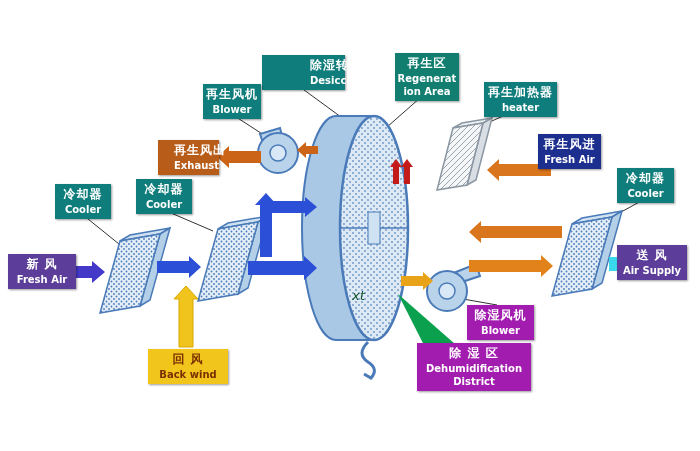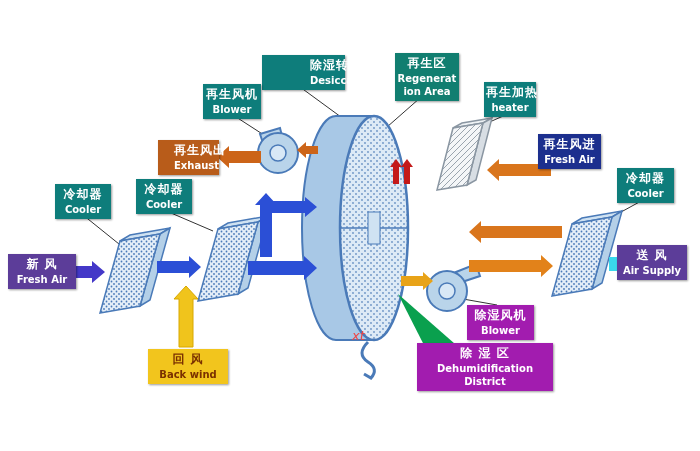--- a/index.html
+++ b/index.html
@@ -18,22 +18,22 @@
   .label .en { font-size:10px; font-weight:bold; }
   .teal   { background:#0e7d7b; }
   .teal2  { background:#117e70; }
   .orange { background:#b85c1a; }
   .navy   { background:#1c2f8e; }
   .purple { background:#5c3d99; }
   .green  { background:#a21caf; }
   .yellow { background:#f2c51d; color:#7a3000; }
   .wrapall .en { word-break:break-all; }
   .watermark {
-    position:absolute; left:352px; top:288px; color:#ef4444;
-    font-size:13px; font-style:italic;margin-top:40px;
+    position:absolute; left:352px; top:288px; color:#14532d;
+    font-size:13px; font-style:italic;
   }
 </style>
 </head>
 <body>
 
 <div class="stage">
 
   <svg width="700" height="451" viewBox="0 0 700 451">
     <defs>
       <pattern id="dots" width="5" height="5" patternUnits="userSpaceOnUse">
@@ -139,21 +139,21 @@
   <div class="label teal2 wrapall" style="left:395px; top:53px; width:64px;">
     <div class="zh">再生区</div>
     <div class="en">Regeneration Area</div>
   </div>
 
   <div class="label teal" style="left:203px; top:84px; width:58px;">
     <div class="zh">再生风机</div>
     <div class="en">Blower</div>
   </div>
 
-  <div class="label teal" style="left:484px; top:82px; width:52px;">
+  <div class="label teal" style="left:484px; top:82px; width:73px;">
     <div class="zh">再生加热器</div>
     <div class="en">heater</div>
   </div>
 
   <div class="label orange" style="left:158px; top:140px; width:61px;padding-left:16px;">
     <div class="zh">再生风出</div>
     <div class="en">Exhaust</div>
   </div>
 
   <div class="label navy" style="left:538px; top:134px; width:63px;">
@@ -189,20 +189,20 @@
   <div class="label yellow" style="left:148px; top:349px; width:80px;">
     <div class="zh">回 风</div>
     <div class="en">Back wind</div>
   </div>
 
   <div class="label green" style="left:467px; top:305px; width:67px;">
     <div class="zh">除湿风机</div>
     <div class="en">Blower</div>
   </div>
 
-  <div class="label green" style="left:417px; top:343px; width:136px;">
+  <div class="label green" style="left:417px; top:343px; width:114px;">
     <div class="zh">除 湿 区</div>
     <div class="en">Dehumidification District</div>
   </div>
 
   <div class="watermark">xt</div>
 
 </div>
 
 </body></html>

